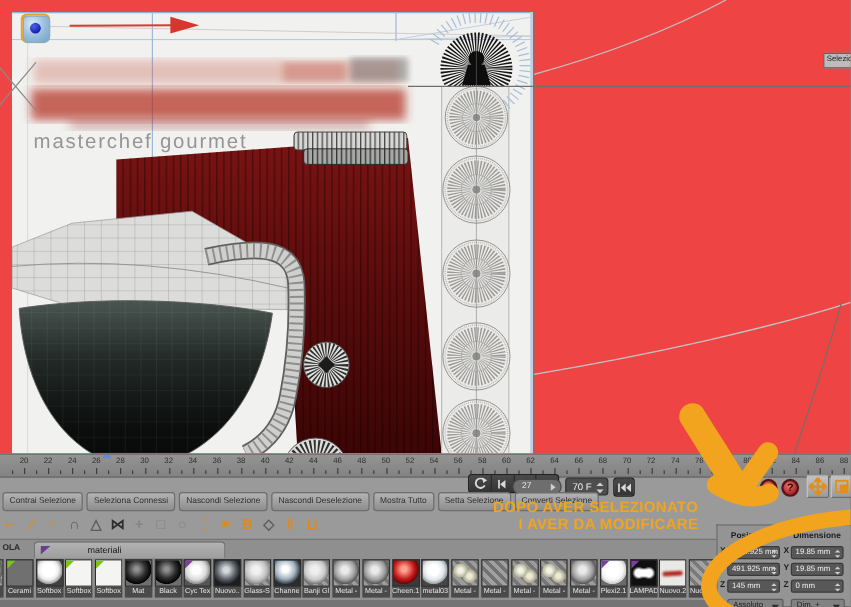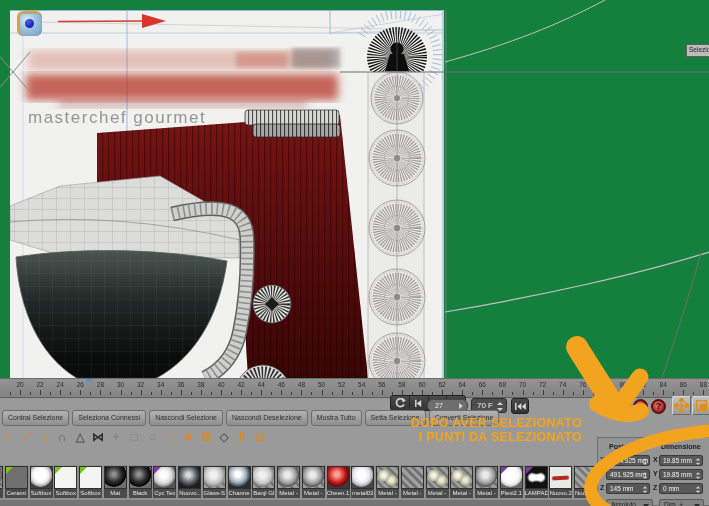--- a/index.html
+++ b/index.html
@@ -1,20 +1,20 @@
 <!DOCTYPE html>
 <html><head>
 <meta charset="utf-8">
 <style>
   html,body{margin:0;padding:0;background:#666;}
   #app{position:relative;width:709px;height:506px;overflow:hidden;background:#9a9a9a;
        font-family:"Liberation Sans",sans-serif;-webkit-font-smoothing:antialiased;}
   .abs{position:absolute;}
   
-  #viewport{left:0;top:0;width:709px;height:378px;background:#15803d;}
+  #viewport{left:0;top:0;width:709px;height:378px;background:#ef4444;}
   #model-svg{left:0;top:0;}
   #axis-widget{left:17px;top:11px;width:23px;height:23px;border-radius:6px;
      background:radial-gradient(circle at 35% 30%, #dcebf7 0%, #9cc0dd 45%, #6f9cc2 100%);
      border-top:2px solid #e8a02c;border-left:2px solid #e8a02c;
      box-shadow:0 0 0 1px #8fa9bf inset;}
   #axis-dot{left:6px;top:6px;width:9px;height:9px;border-radius:50%;
      background:radial-gradient(circle at 35% 30%, #4a63e8, #1420b4 70%);}
   #vp-tooltip{left:686px;top:44px;width:23px;height:11px;background:#bcbcbc;border:1px solid #5f5f5f;
      font-size:6.5px;color:#1a1a1a;line-height:10px;padding-left:2px;overflow:hidden;white-space:nowrap;}
   
@@ -542,20 +542,27 @@
       <span class="mico c-disabled">□</span>
       <span class="mico c-disabled">○</span>
       <span class="mico c-orange">⁚</span>
       <span class="mico c-orange">✶</span>
       <span class="mico c-orange">B</span>
       <span class="mico c-gray">◇</span>
       <span class="mico c-orange">‖</span>
       <span class="mico c-orange">⊔</span>
     </div>
 
+  <div class="abs" id="tabsrow">
+    <div class="abs" id="tab-left-fragment">OLA</div>
+    <div class="abs" id="tab-materials">
+      <span class="tri"></span>
+      <span class="lbl">materiali</span>
+    </div>
+  </div>
 
   <div class="abs" id="matrow">
       <div class="mtile" style="left: -20px;">
         <div class="mthumb k-metal"></div>
         <div class="mlabel"></div>
       </div>
       <div class="mtile" style="left: 4.75px;">
         <div class="mthumb k-flatdark">
           <span class="corner green"></span>
         </div>
@@ -686,21 +693,21 @@
     <div class="cdrop" style="left:8px;top:61px;width:47px">
       <span>Assoluto</span><span class="da"></span>
     </div>
     <div class="cdrop" style="left:61px;top:61px;width:45px">
       <span>Dim. +</span><span class="da"></span>
     </div>
   </div>
 
   <div class="abs" id="anno" style="color: rgb(242, 164, 31);">
     <div>DOPO AVER SELEZIONATO</div>
-    <div>I PUNTI DA SELEZIONATO</div>
+    <div>I AVER DA MODIFICARE</div>
   </div>
   <svg class="abs" id="orange-svg" width="709" height="506" viewBox="0 0 709 506">
     <g fill="none" stroke-linecap="round">
       <path id="oa1" d="M577,347 C590,368 602,386 612,403" stroke-width="22" stroke="#F2A41F"></path>
       <path id="oa2" d="M640,377 L618,408" stroke-width="17" stroke="#F2A41F"></path>
       <path id="oa3" d="M597,404 C615,415 630,416 641,411" stroke-width="16" stroke="#F2A41F"></path>
       <ellipse id="oa4" cx="702" cy="477" rx="112" ry="45" stroke-width="13" transform="rotate(-7 702 477)" stroke="#F2A41F"></ellipse>
     </g>
   </svg>
 </div>

